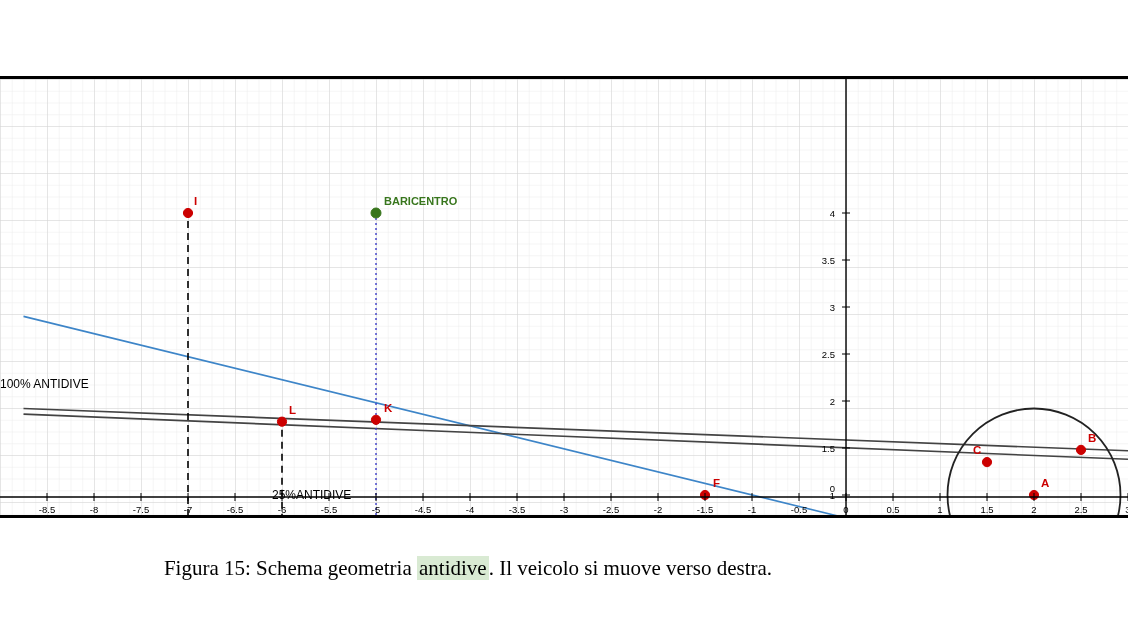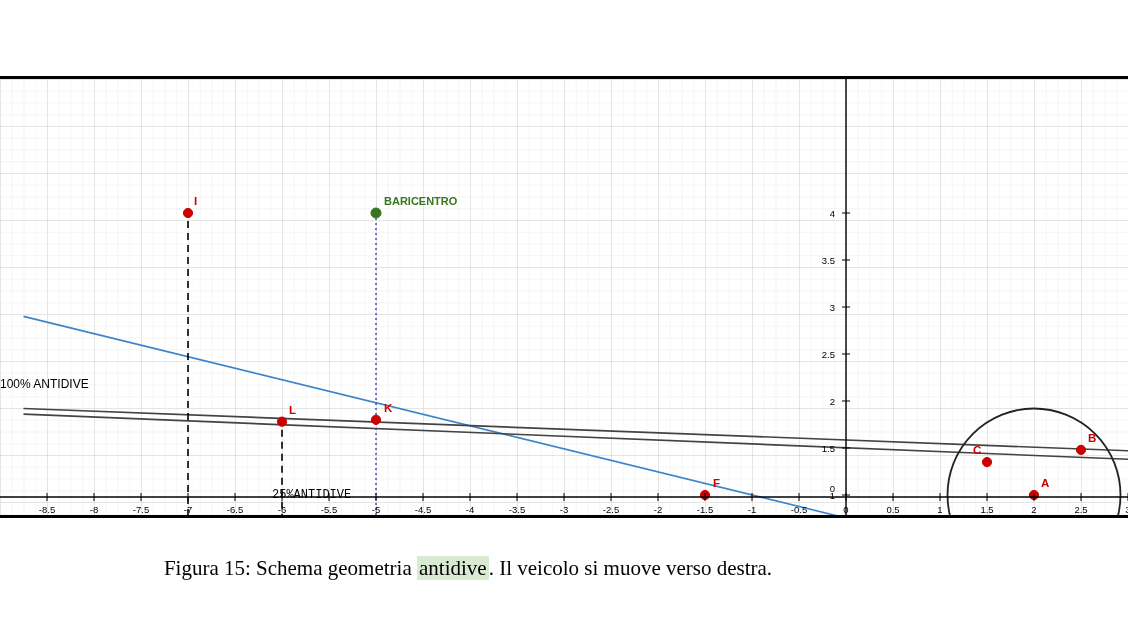--- a/index.html
+++ b/index.html
@@ -189,21 +189,21 @@
           <text x="973" y="375.1" font-size="11.5" font-weight="bold" fill="#cc0000">C</text>
           <text x="1088" y="450.3" font-size="11.5" font-weight="bold" fill="#cc0000">D</text>
           <text x="973" y="445.6" font-size="11.5" font-weight="bold" fill="#cc0000">E</text>
           <text x="1034" y="484.96" font-size="11.5" font-weight="bold" fill="#cc0000">G</text>
         </g>
     </svg>
 
     <div style="position:absolute; left:0; top:295px;">
       <span style="font-size:12px;color:#000;text-align:center;">100% ANTIDIVE</span>
     </div>
-    <div style="position:absolute; left:272px; top:406px;font-family:Liberation Mono, monospace;">
+    <div style="position:absolute; left:272px; top:406px;">
       <span style="font-size:12px;color:#000;">25%ANTIDIVE</span>
     </div>
   </div>
 
   <div class="caption">
     <span>Figura 15: Schema geometria </span><span class="hl">antidive</span><span>. Il veicolo si muove verso destra.</span>
   </div>
 
 </div>
 

